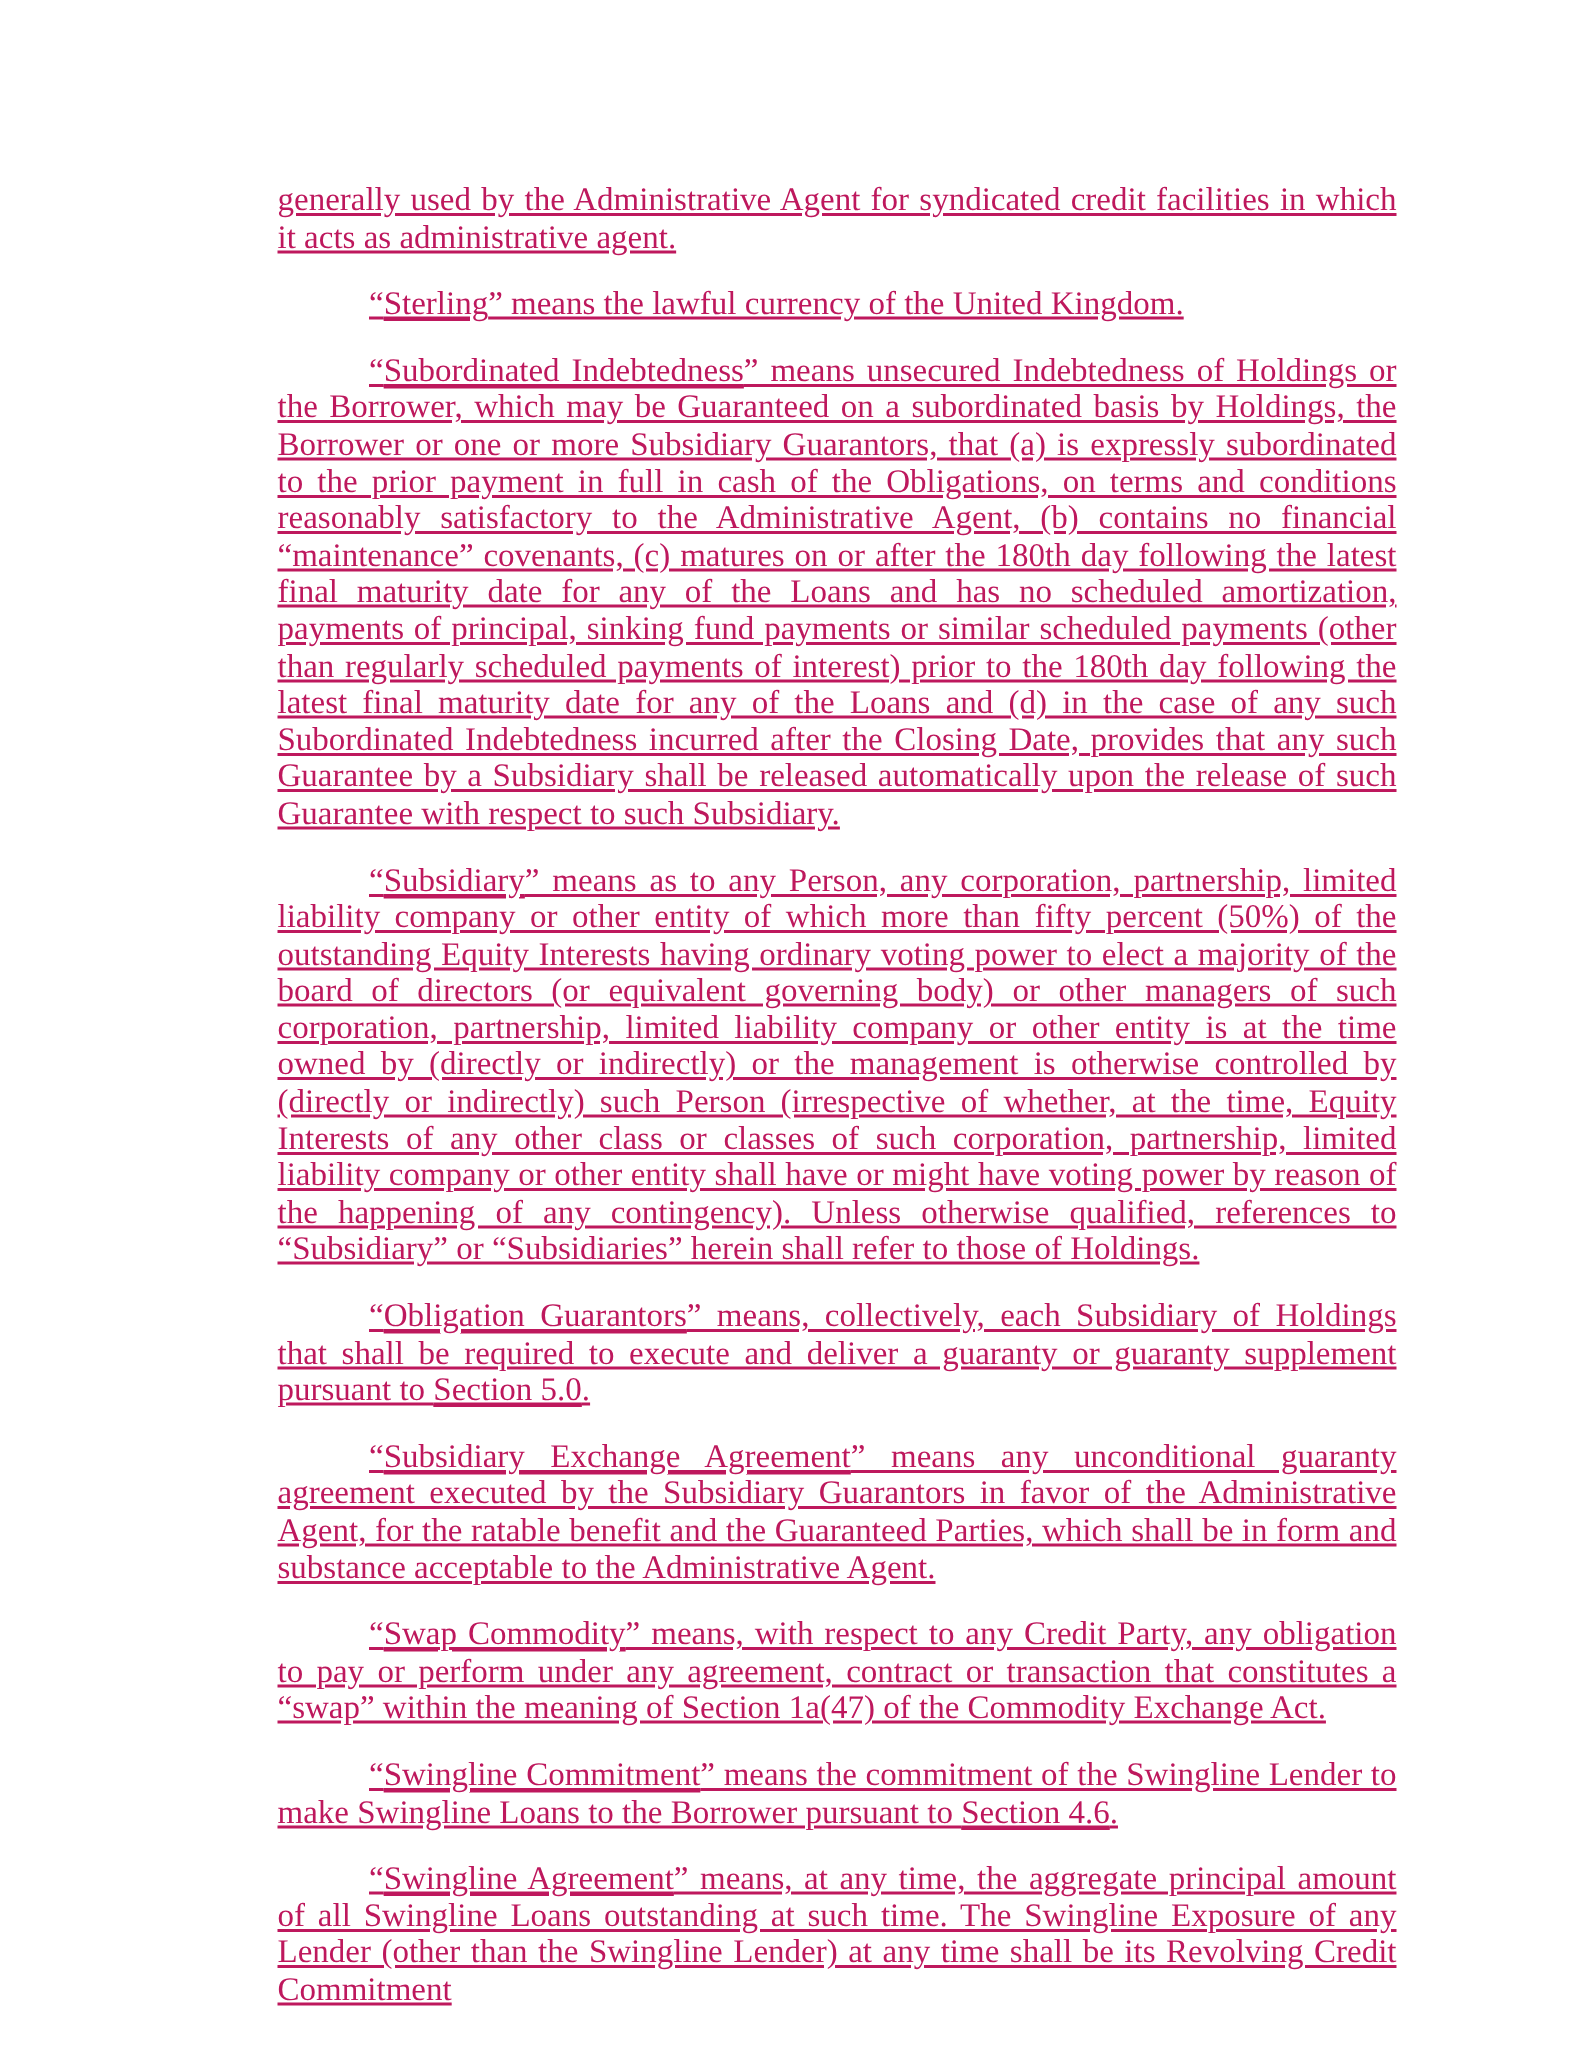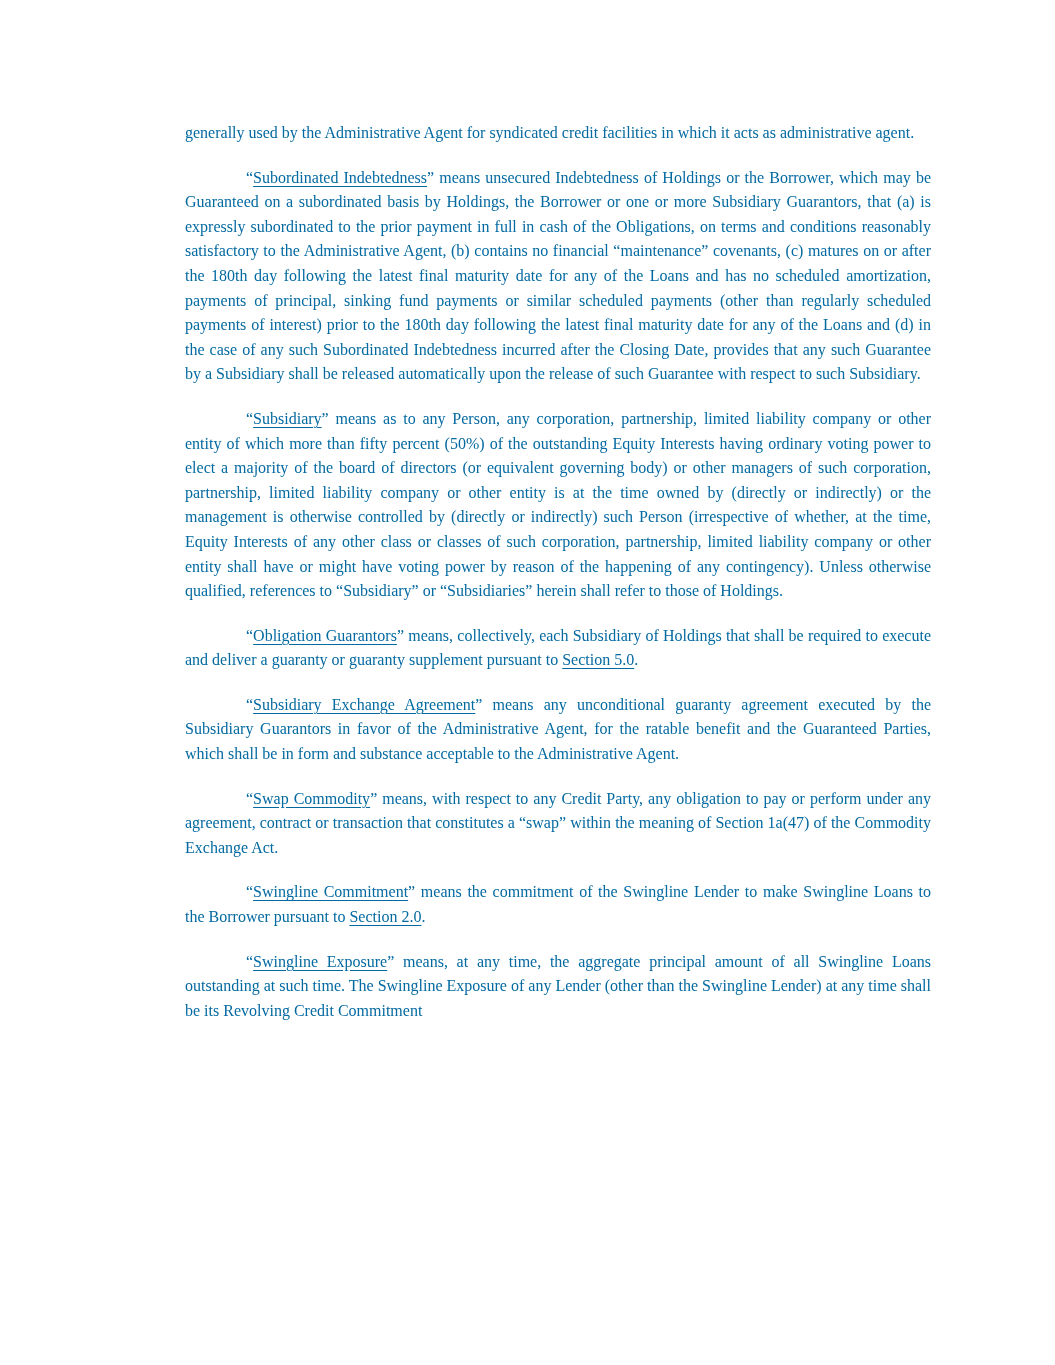--- a/index.html
+++ b/index.html
@@ -13,24 +13,25 @@
     height: 1365px;
     margin: 0 auto;
     background: #ffffff;
     box-sizing: border-box;
     padding: 121px 124px 40px 185px;
     overflow: hidden;
   }
   .content {
     width: 746px;
     font-family: "Liberation Serif", "DejaVu Serif", serif;
-    font-size: 16px;
+    font-size: 22px;
     line-height: 24.6px;
-    color: #0369a1;
+    color: #be185d;
     text-align: justify;
+    text-decoration: underline;
   }
   .para {
     margin: 0 0 20px 0;
   }
   .para:last-child {
     margin-bottom: 0;
   }
   .para.indent {
     text-indent: 61px;
   }
@@ -38,21 +39,22 @@
     text-decoration: underline;
     text-underline-offset: 3px;
   }
 </style>
 </head>
 <body>
 
 <div class="page">
   <div class="content">
       <p class="para"><span>generally used by the Administrative Agent for syndicated credit facilities in which it acts as administrative agent.</span></p>
+      <p class="para indent"><span>“</span><span class="defined-term">Sterling</span><span>” means the lawful currency of the United Kingdom.</span></p>
       <p class="para indent"><span>“</span><span class="defined-term">Subordinated Indebtedness</span><span>” means unsecured Indebtedness of Holdings or the Borrower, which may be Guaranteed on a subordinated basis by Holdings, the Borrower or one or more Subsidiary Guarantors, that (a) is expressly subordinated to the prior payment in full in cash of the Obligations, on terms and conditions reasonably satisfactory to the Administrative Agent, (b) contains no financial “maintenance” covenants, (c) matures on or after the 180th day following the latest final maturity date for any of the Loans and has no scheduled amortization, payments of principal, sinking fund payments or similar scheduled payments (other than regularly scheduled payments of interest) prior to the 180th day following the latest final maturity date for any of the Loans and (d) in the case of any such Subordinated Indebtedness incurred after the Closing Date, provides that any such Guarantee by a Subsidiary shall be released automatically upon the release of such Guarantee with respect to such Subsidiary.</span></p>
       <p class="para indent"><span>“</span><span class="defined-term">Subsidiary</span><span>” means as to any Person, any corporation, partnership, limited liability company or other entity of which more than fifty percent (50%) of the outstanding Equity Interests having ordinary voting power to elect a majority of the board of directors (or equivalent governing body) or other managers of such corporation, partnership, limited liability company or other entity is at the time owned by (directly or indirectly) or the management is otherwise controlled by (directly or indirectly) such Person (irrespective of whether, at the time, Equity Interests of any other class or classes of such corporation, partnership, limited liability company or other entity shall have or might have voting power by reason of the happening of any contingency).  Unless otherwise qualified, references to “Subsidiary” or “Subsidiaries” herein shall refer to those of Holdings.</span></p>
       <p class="para indent"><span>“</span><span class="defined-term">Obligation Guarantors</span><span>” means, collectively, each Subsidiary of Holdings that shall be required to execute and deliver a guaranty or guaranty supplement pursuant to </span><span class="defined-term">Section 5.0</span><span>.</span></p>
       <p class="para indent"><span>“</span><span class="defined-term">Subsidiary Exchange Agreement</span><span>” means any unconditional guaranty agreement executed by the Subsidiary Guarantors in favor of the Administrative Agent, for the ratable benefit and the Guaranteed Parties, which shall be in form and substance acceptable to the Administrative Agent.</span></p>
       <p class="para indent"><span>“</span><span class="defined-term">Swap Commodity</span><span>” means, with respect to any Credit Party, any obligation to pay or perform under any agreement, contract or transaction that constitutes a “swap” within the meaning of Section 1a(47) of the Commodity Exchange Act.</span></p>
-      <p class="para indent"><span>“</span><span class="defined-term">Swingline Commitment</span><span>” means the commitment of the Swingline Lender to make Swingline Loans to the Borrower pursuant to </span><span class="defined-term">Section 2.0</span><span>.</span></p>
-      <p class="para indent"><span>“</span><span class="defined-term">Swingline Exposure</span><span>” means, at any time, the aggregate principal amount of all Swingline Loans outstanding at such time.  The Swingline Exposure of any Lender (other than the Swingline Lender) at any time shall be its Revolving Credit Commitment</span></p>
+      <p class="para indent"><span>“</span><span class="defined-term">Swingline Commitment</span><span>” means the commitment of the Swingline Lender to make Swingline Loans to the Borrower pursuant to </span><span class="defined-term">Section 4.6</span><span>.</span></p>
+      <p class="para indent"><span>“</span><span class="defined-term">Swingline Agreement</span><span>” means, at any time, the aggregate principal amount of all Swingline Loans outstanding at such time.  The Swingline Exposure of any Lender (other than the Swingline Lender) at any time shall be its Revolving Credit Commitment</span></p>
     </div>
 </div>
 
 </body></html>

